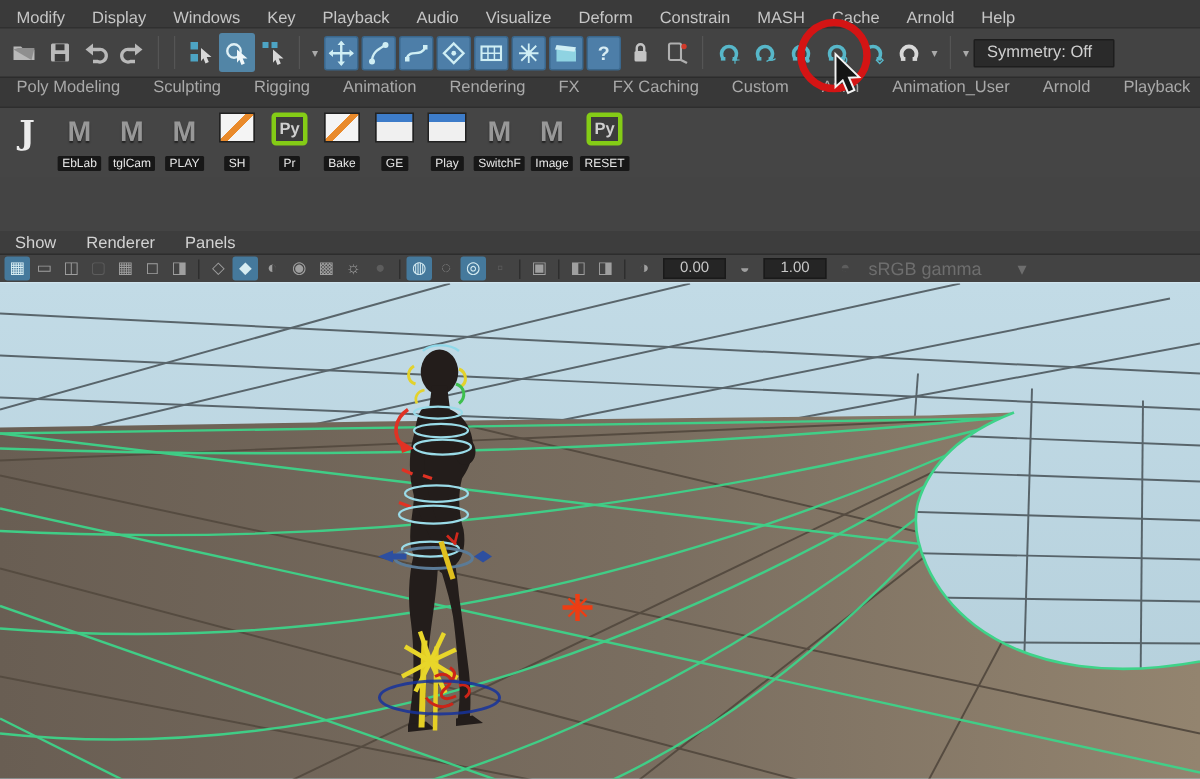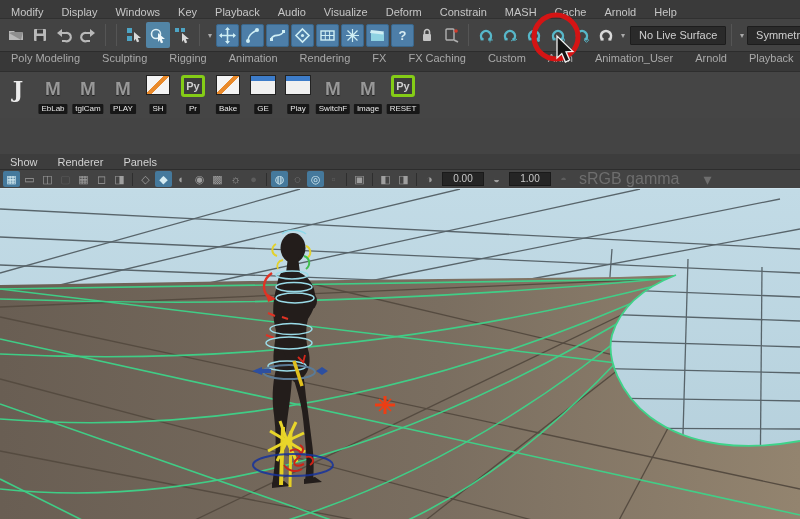--- a/index.html
+++ b/index.html
@@ -51,21 +51,21 @@
                font-size:11px;border-bottom:1px solid #2d2d2d;margin-top:36px;}
   .pm-item{padding:0 10px;}
   
   .panel-toolbar{height:18px;background:#434343;display:flex;align-items:center;padding:0 3px;gap:1px;}
   .pt-icon{width:17px;height:16px;color:#9f9f9f;font-size:11px;line-height:16px;text-align:center;flex:0 0 auto;border-radius:2px;}
   .pt-icon.hl{background:#45799c;color:#d6ecf2;}
   .pt-icon.dim{color:#5d5d5d;}
   .pt-sep{width:1px;height:13px;background:#2e2e2e;margin:0 3px;flex:0 0 auto;}
   .pt-field{background:#252525;border:1px solid #1a1a1a;color:#c8c8c8;width:42px;height:14px;
             line-height:12px;font-size:10px;text-align:center;margin:0 3px;flex:0 0 auto;}
-  .pt-dd{color:#6e6e6e;font-size:16px;display:flex;align-items:center;gap:24px;padding:0 6px;flex:0 0 auto;}
+  .pt-dd{color:#6e6e6e;font-size:12px;display:flex;align-items:center;gap:24px;padding:0 6px;flex:0 0 auto;}
   
   .viewport{position:relative;height:367px;border-top:1px solid #cfe4ee;background:var(--sky);}
   .viewport svg{display:block;}
   
   .annotation{position:absolute;left:524px;top:6px;z-index:20;pointer-events:none;}
 </style>
 </head>
 <body>
 
 <div class="menu-bar">
@@ -239,21 +239,20 @@
       </svg>
   </div>
   <div class="tbtn">
     <svg width="18" height="18">
         <path d="M5,13 a5,5 0 1 1 8,0" stroke="#d9d9d9" stroke-width="2.6" fill="none"></path>
         <rect x="3.6" y="12" width="3" height="2.6" fill="#d9d9d9"></rect>
         <rect x="11.4" y="12" width="3" height="2.6" fill="#d9d9d9"></rect>
       </svg>
   </div>
   <span class="mini-caret">▾</span>
-  <div class="field nls-field">No Live Surface</div>
   <div class="sep"></div>
   <span class="mini-caret">▾</span>
   <div class="field sym-field">Symmetry: Off</div>
 </div>
 
 <div class="shelf-tabs">
 
 <span class="shelf-tab">Poly Modeling</span>
     <span class="shelf-tab">Sculpting</span>
     <span class="shelf-tab">Rigging</span>

